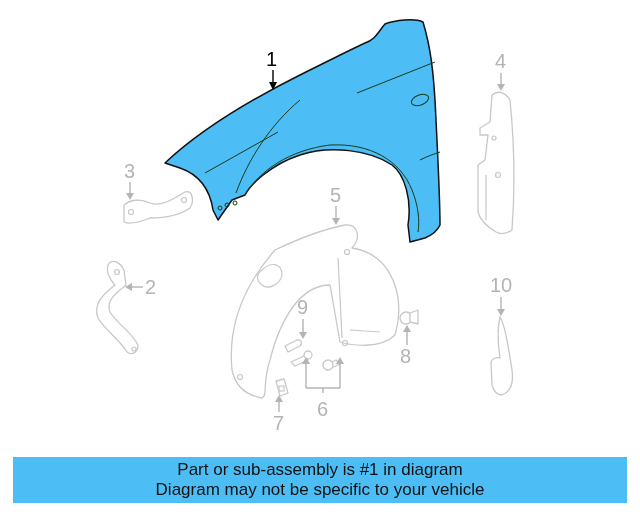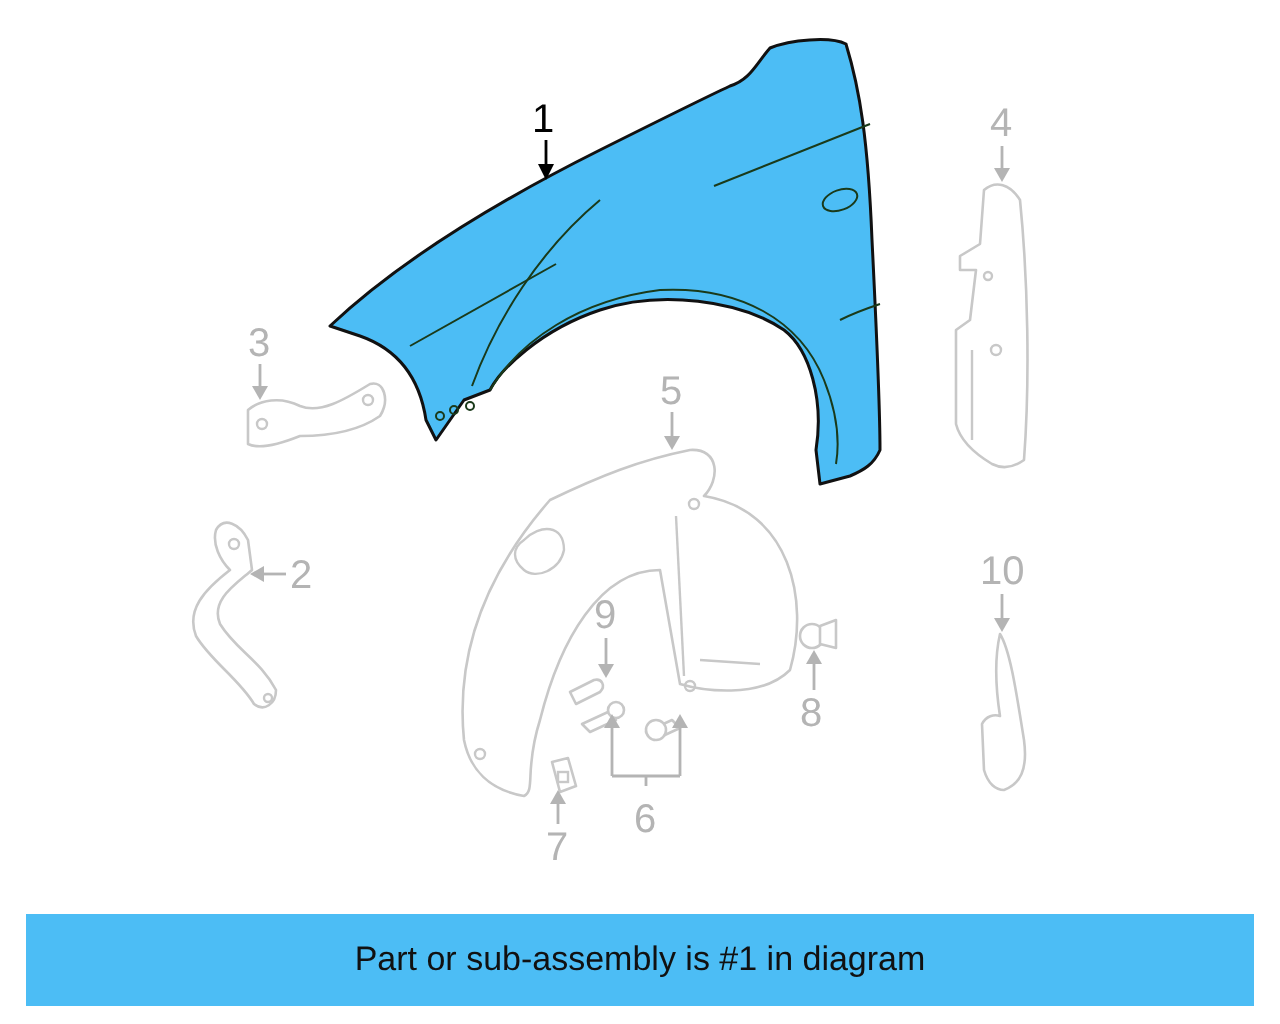--- a/index.html
+++ b/index.html
@@ -9,21 +9,21 @@
     .callout.main { fill: #000000; }
     .ghost { fill: #ffffff; stroke: #c8c8c8; stroke-width: 1.3; stroke-linejoin: round; }
     .ghost-line { fill: none; stroke: #c8c8c8; stroke-width: 1.2; }
     .arrow { stroke: #b4b4b4; stroke-width: 1.4; fill: none; }
     .arrowhead { fill: #b4b4b4; }
     .fender { fill: #4cbdf5; stroke: #111111; stroke-width: 1.5; stroke-linejoin: round; }
     .fender-line { fill: none; stroke: #1a3a1a; stroke-width: 1; }
     #banner {
       position: absolute; left: 13px; top: 457px; width: 614px; height: 46px;
       background: #4cbdf5; text-align: center; color: #111111;
-      font-size: 17px; line-height: 20px; padding-top: 13px; box-sizing: border-box;
+      font-size: 17px; line-height: 20px; padding-top: 3px; box-sizing: border-box;
     }
     #banner div { white-space: nowrap; }
   </style>
 </head>
 <body>
 
 <svg id="diagram" viewBox="0 0 640 450" xmlns="http://www.w3.org/2000/svg">
 
   <g>
     <path class="ghost" d="M275,250 C300,238 320,230 345,225 C360,224 360,240 352,248 C395,255 405,300 395,335 C380,350 350,345 340,342 L330,285 C300,285 280,320 270,360 C262,385 268,395 262,398 C245,395 235,385 232,370 C228,330 240,290 275,250 Z"></path>
@@ -122,13 +122,14 @@
     <path class="ghost" d="M276,381 L284,379 L288,393 L280,396 Z"></path>
     <rect class="ghost-line" x="279" y="386" width="5" height="5"></rect>
   </g>
   <text class="callout" x="273" y="430">7</text>
   <line class="arrow" x1="279" y1="412" x2="279" y2="400"></line>
   <polygon class="arrowhead" points="275,402 283,402 279,395"></polygon>
 </svg>
 
 <div id="banner">
   <div>Part or sub-assembly is #1 in diagram</div>
+  <div>Diagram may not be specific to your vehicle</div>
 </div>
 
 </body></html>

